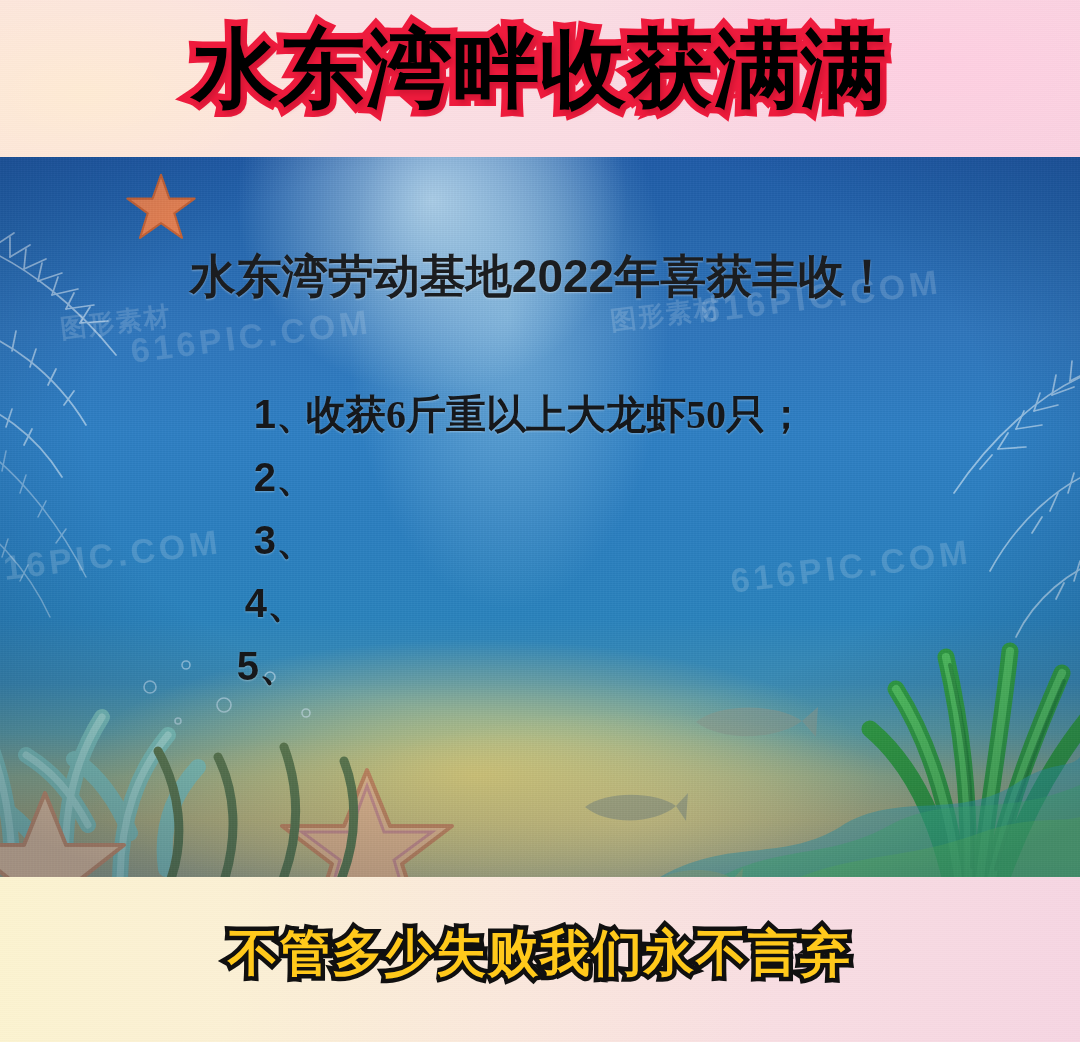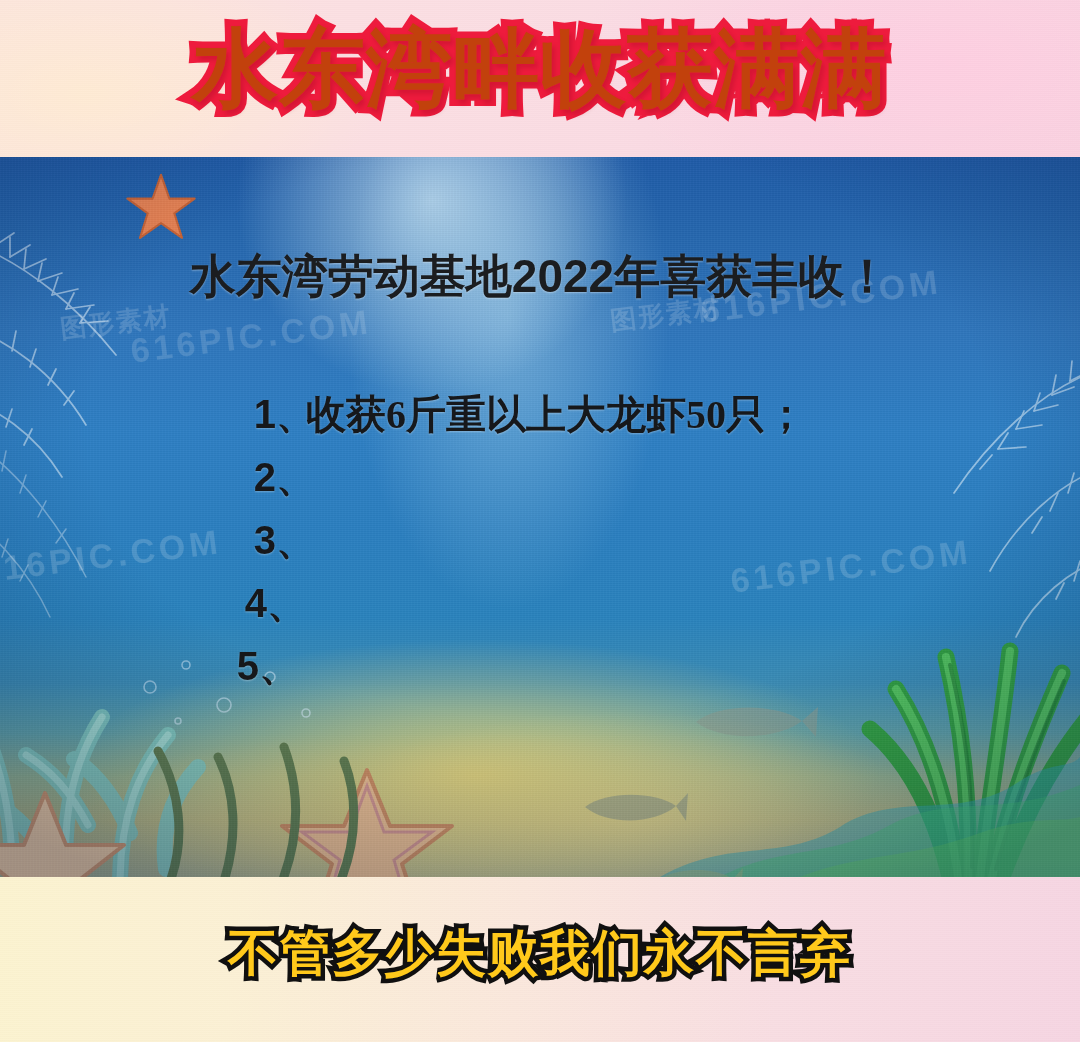--- a/index.html
+++ b/index.html
@@ -37,21 +37,21 @@
     background:repeating-linear-gradient(0deg,rgba(255,255,255,.05) 0 1px,rgba(0,0,0,.012) 1px 2px);
     opacity:.7;
   }
 
   
   .headline{
     position:absolute;left:0;top:20px;width:1080px;
     text-align:center;
     font-size:86px;line-height:1.12;font-weight:900;
     letter-spacing:1px;
-    color:#c2410c;
+    color:#000000;
     -webkit-text-stroke:13px #ee1b3d;
     paint-order:stroke fill;
     text-shadow:
       0 0 1px #ee1b3d,
       3px 4px 5px rgba(120,0,25,.22);
     white-space:nowrap;
   }
 
   
   .ocean{

